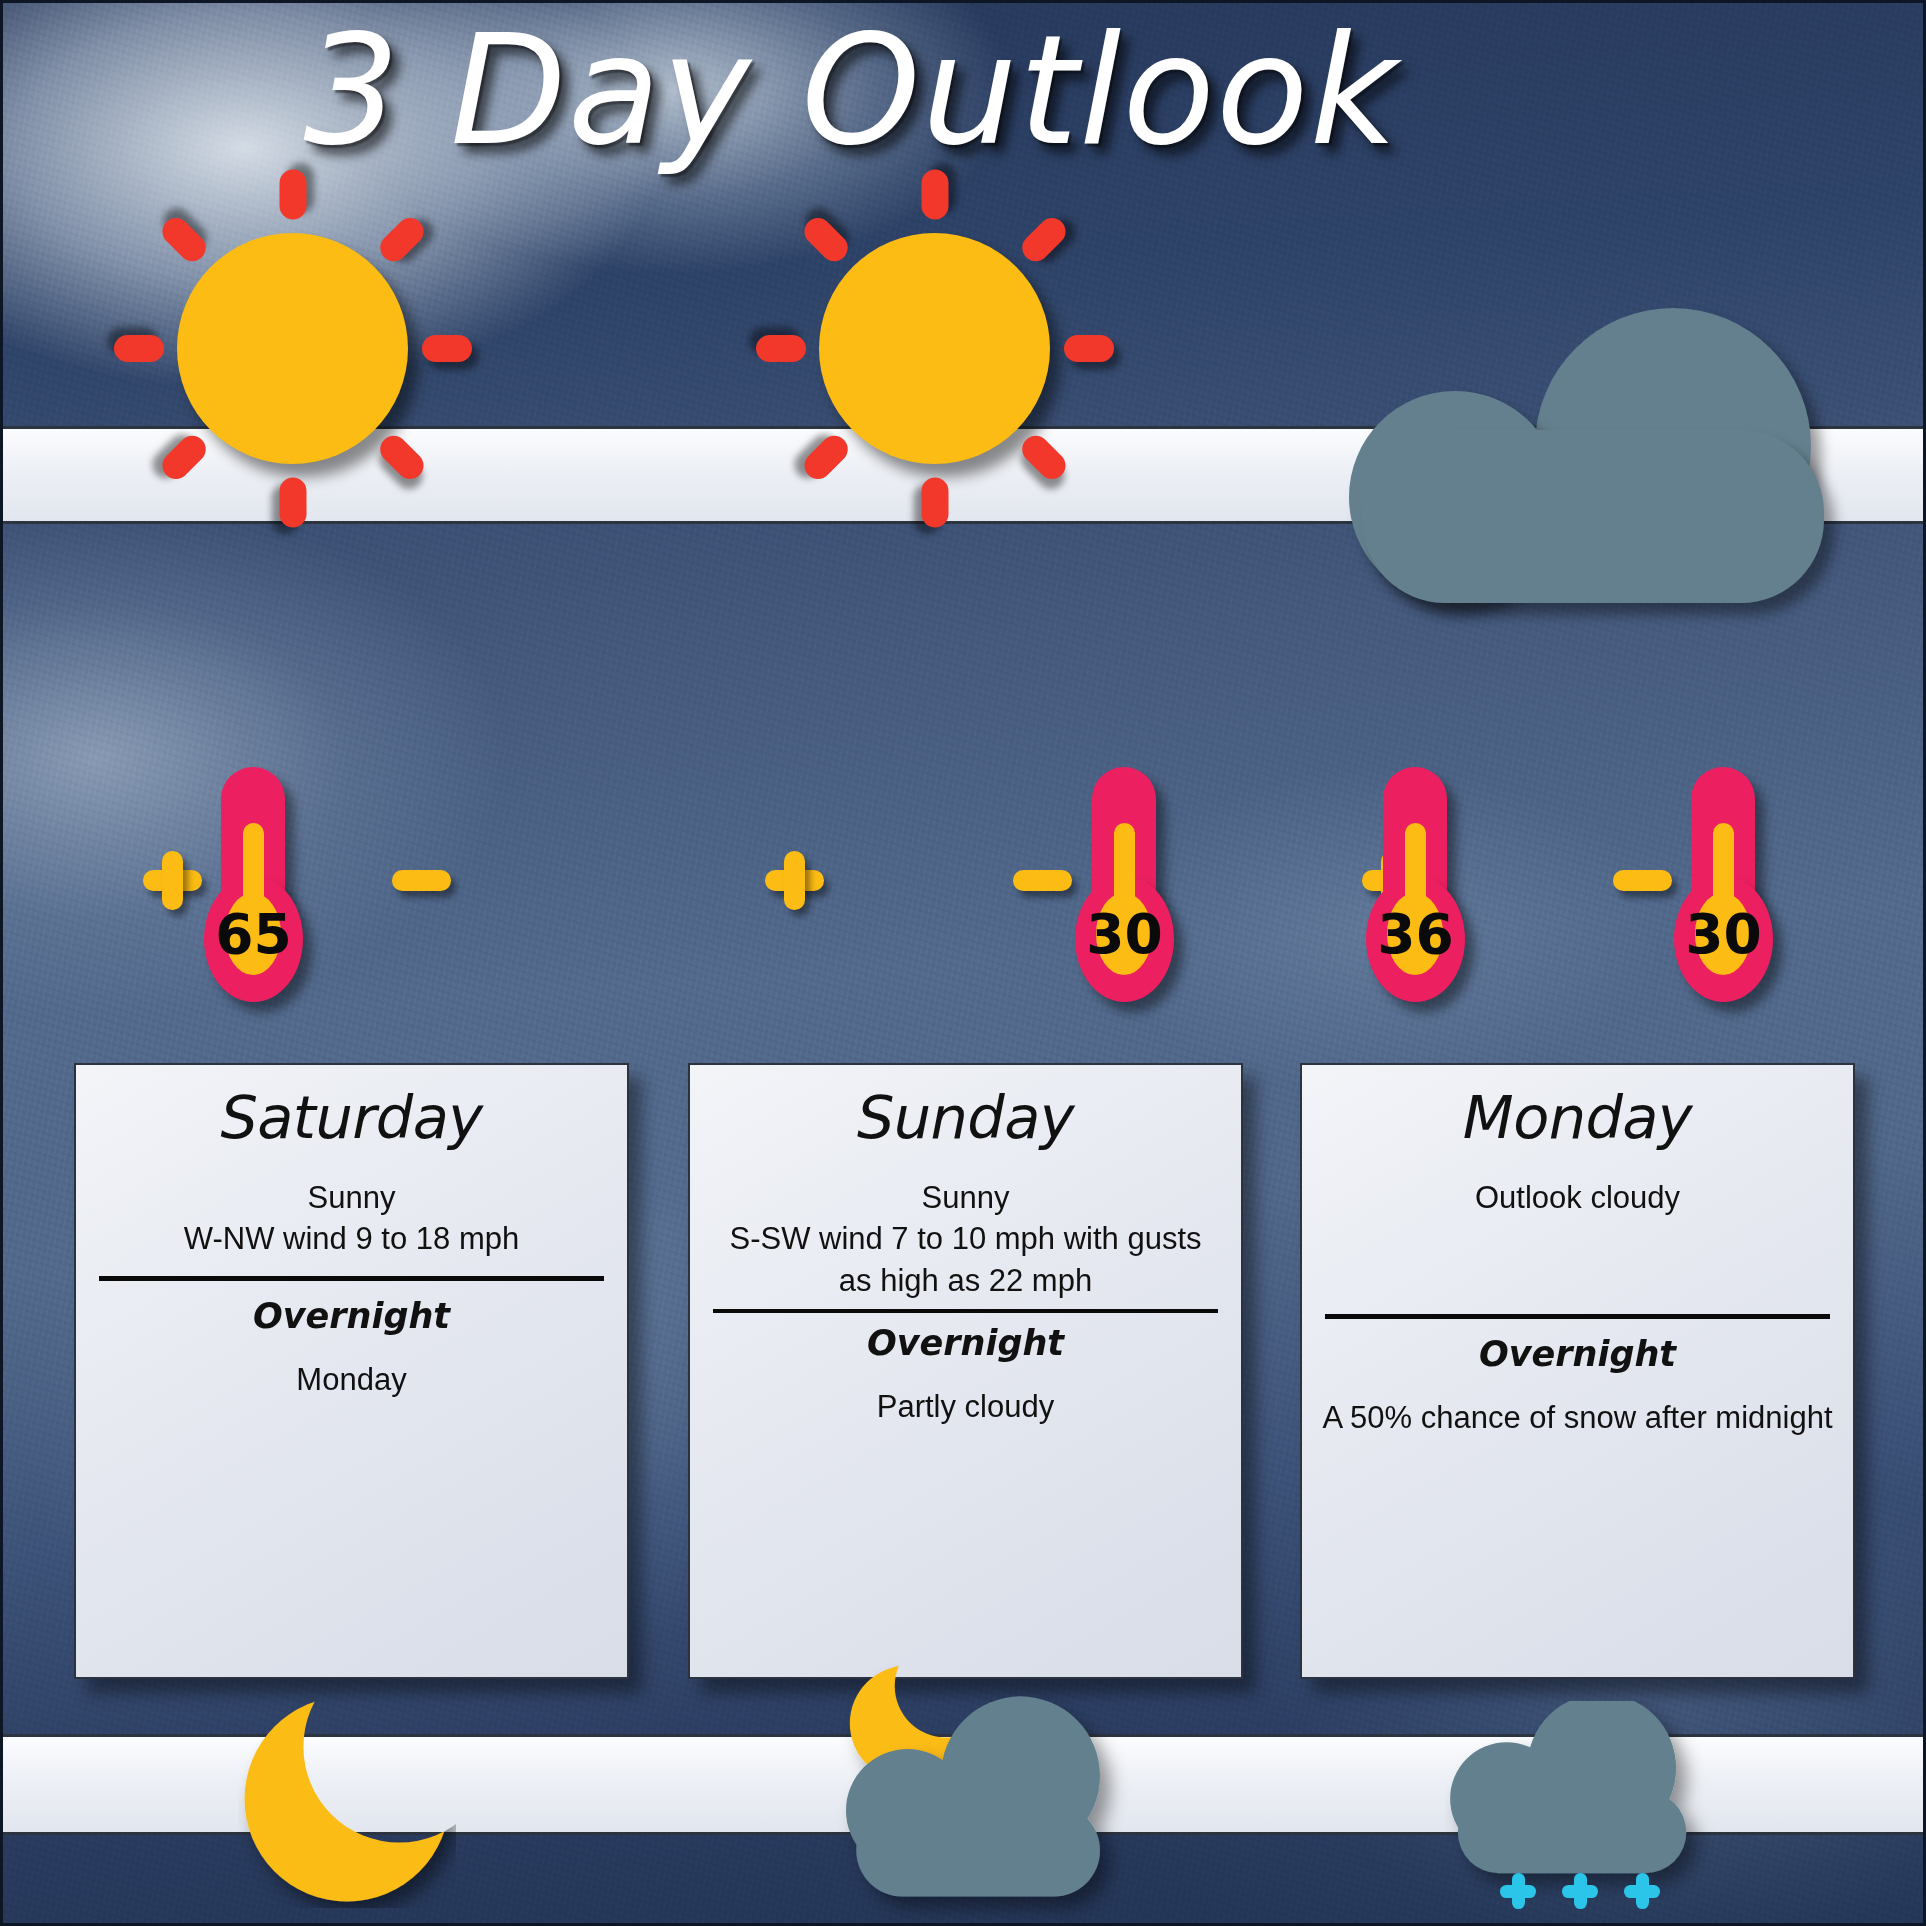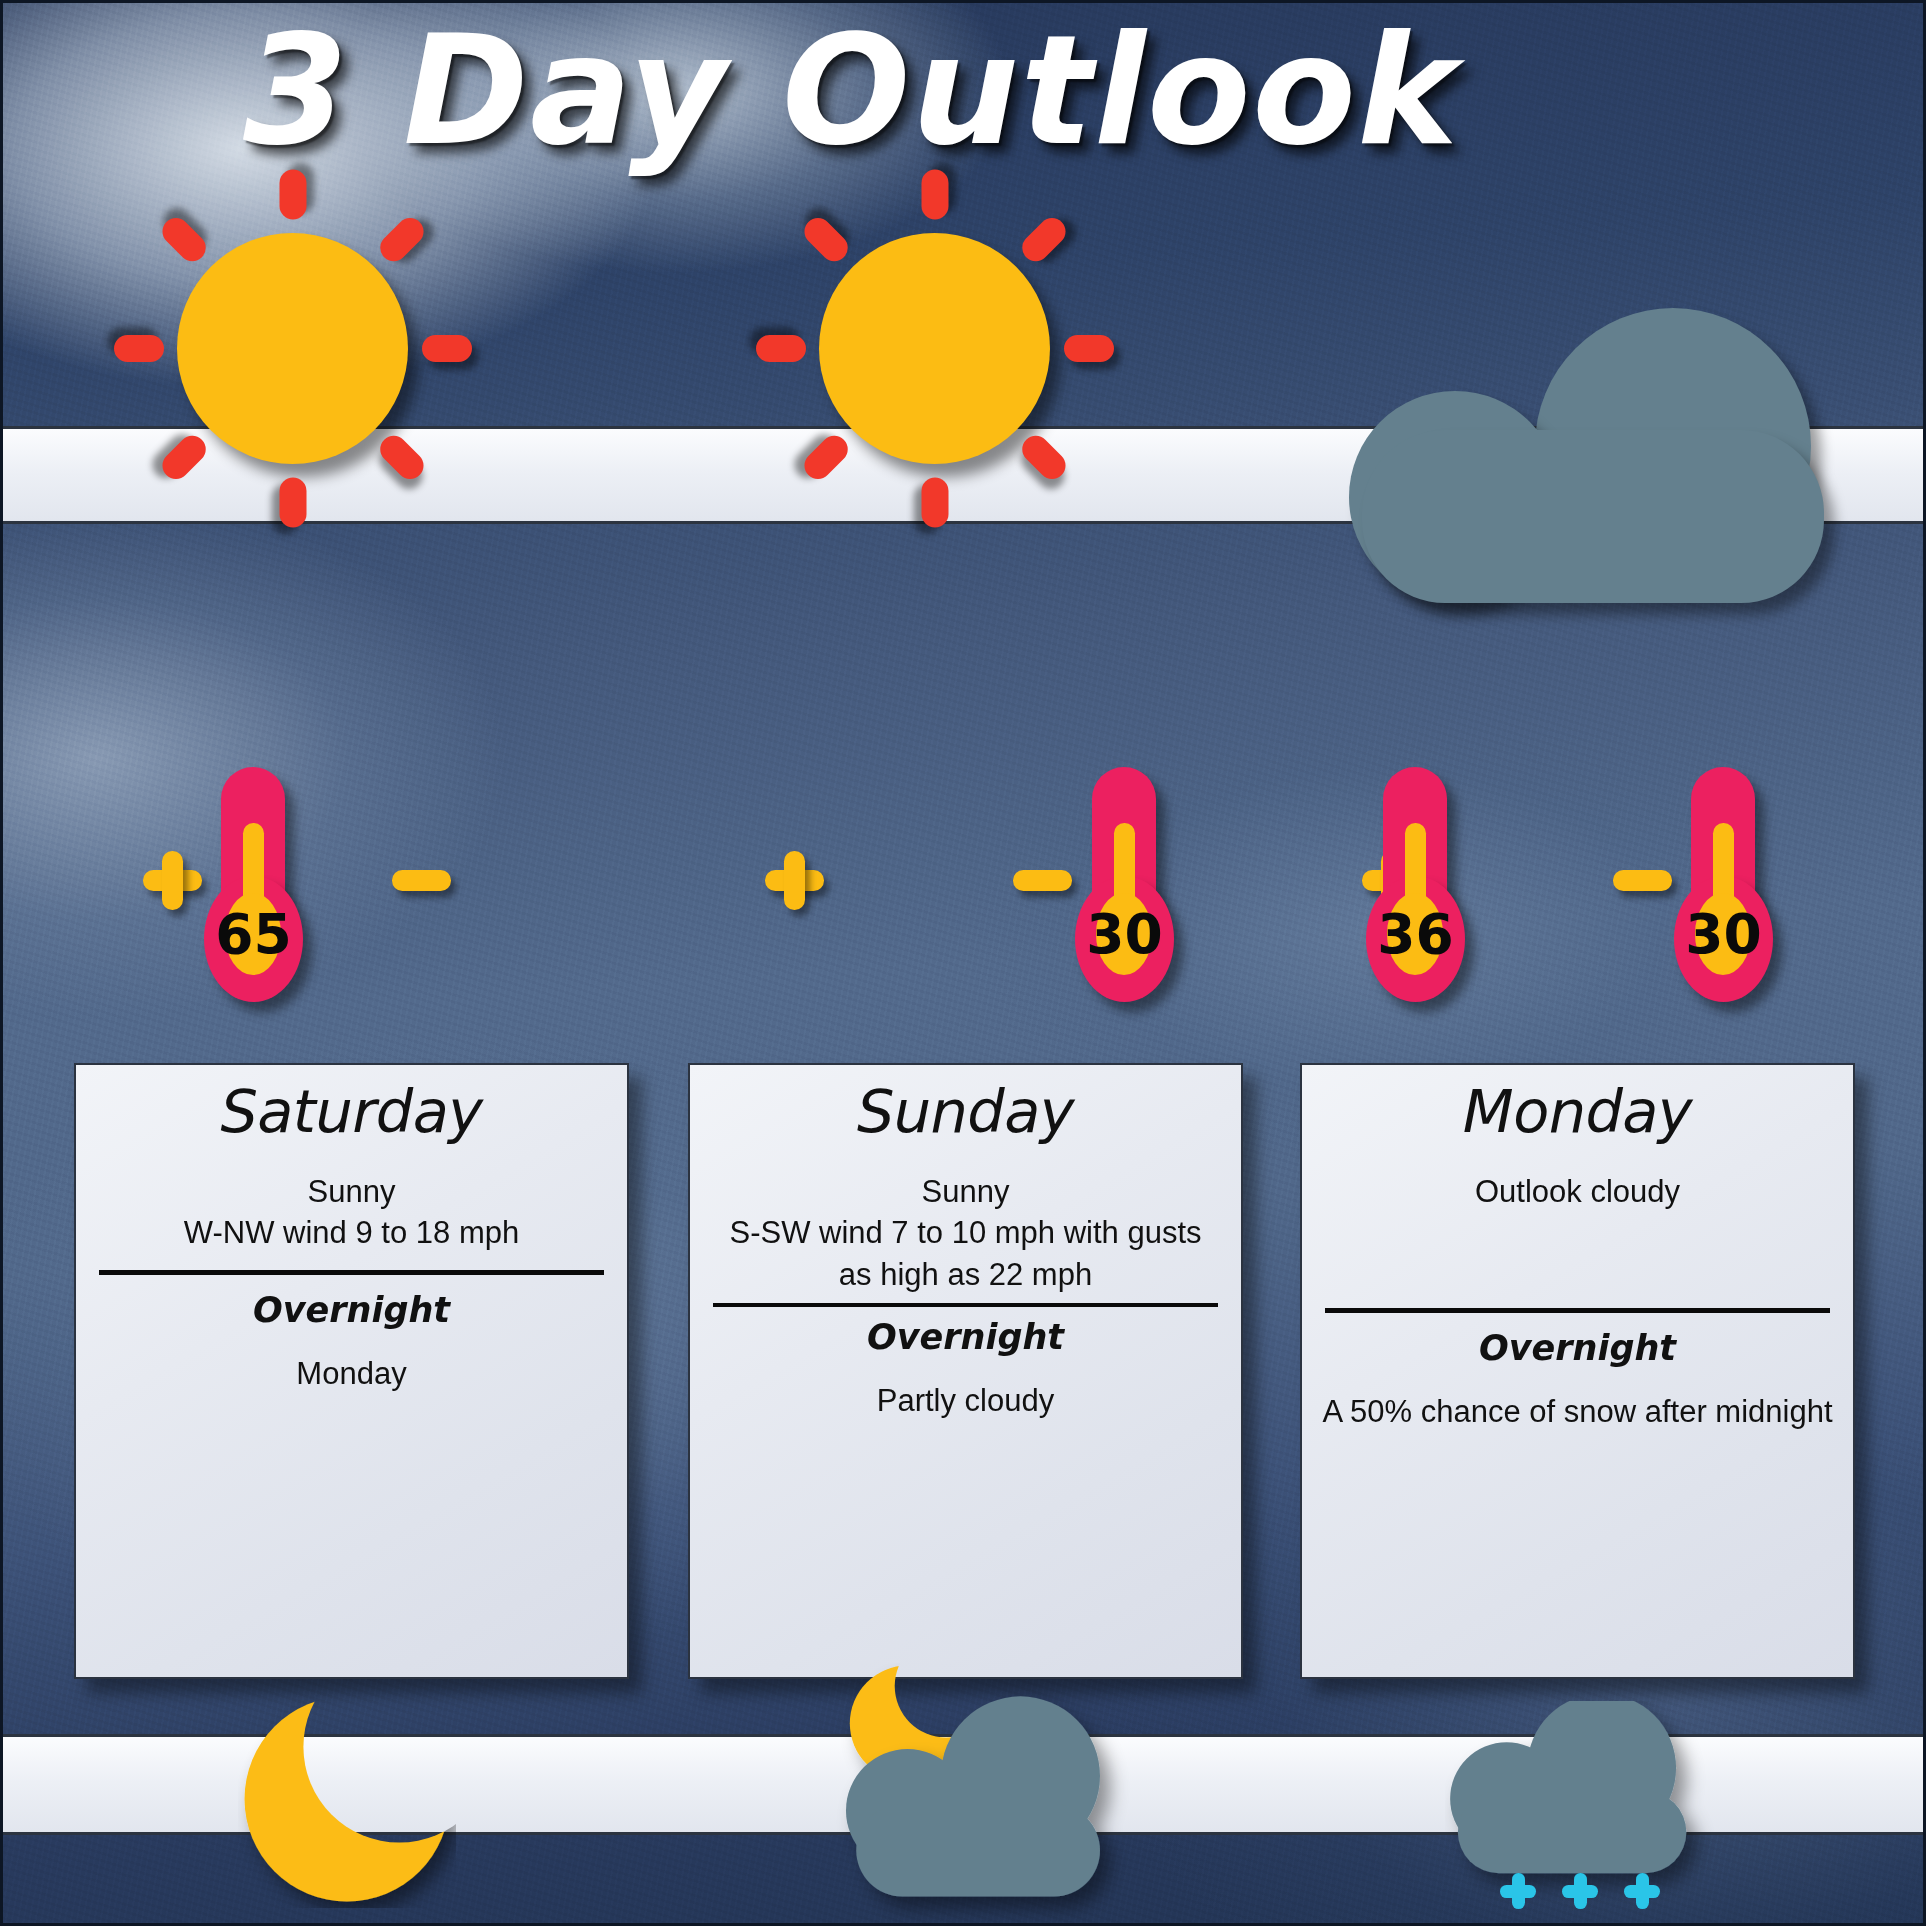--- a/index.html
+++ b/index.html
@@ -24,21 +24,21 @@
 
   
   .band{position:absolute;left:0;width:1926px;
     background:linear-gradient(180deg,#fbfcfe 0%,#eceff5 48%,#e2e6ee 100%);
     border-top:3.2px solid #2c3440;border-bottom:3.2px solid #2c3440;box-sizing:border-box;}
   .band-top{top:426px;height:98px;}
   .band-bottom{top:1734px;height:101px;}
 
   
   .title{position:absolute;left:0;width:1702px;top:11.6px;text-align:center;
-    font-family:"DejaVu Sans", sans-serif;font-style:italic;font-weight:700;
+    font-family:"DejaVu Sans", sans-serif;font-style:italic;font-weight:400;
     font-size:151px;line-height:1.05;color:#ffffff;letter-spacing:1.3px;
     text-shadow:9px 10.3px 10.3px rgba(0,0,0,.62), 2.6px 3.2px 1.9px rgba(0,0,0,.45);}
 
   
   .sun{position:absolute;width:347px;height:347px;}
   .sun .disc{position:absolute;left:58px;top:58px;width:231px;height:231px;border-radius:50%;
     background:#fcbc13;box-shadow:10.3px 13px 14px rgba(0,0,0,.45);}
   .ray{position:absolute;left:50%;top:50%;width:50px;height:27px;margin:-13.5px 0 0 -25px;
     background:#f2382a;border-radius:13.5px;box-shadow:6.4px 7.7px 7.7px rgba(0,0,0,.42);}
 
@@ -65,21 +65,21 @@
   .sign{position:absolute;width:59px;height:59px;}
   .sign .h{position:absolute;left:0;top:19px;width:59px;height:20.5px;background:#fcbc13;border-radius:10.3px;
     box-shadow:5.1px 6.4px 6.4px rgba(0,0,0,.40);}
   .sign .v{position:absolute;left:19px;top:0;width:20.5px;height:59px;background:#fcbc13;border-radius:10.3px;
     box-shadow:5.1px 6.4px 6.4px rgba(0,0,0,.40);}
 
   
   .card{position:absolute;top:1063px;height:616px;box-sizing:border-box;
     background:linear-gradient(150deg,#f2f4f8 0%,#e7eaf1 38%,#dfe3ec 70%,#d9dde8 100%);
     border:2.6px solid #2b3340;box-shadow:13px 14px 15.4px rgba(0,0,0,.40);
-    padding:9px 19px 0 19px;text-align:center;color:#111;}
+    padding:15px 19px 0 19px;text-align:center;color:#111;}
   .card-day{font-family:"DejaVu Sans", sans-serif;font-style:italic;font-weight:400;
     font-size:59px;line-height:1.18;margin:2.6px 0 24.4px 0;letter-spacing:-0.6px;}
   .card-desc{font-size:31px;line-height:1.34;font-weight:400;}
   .rule{height:4.5px;background:#0a0a0a;margin:16.7px 3.9px 14px 3.9px;}
   .card-on-title{font-family:"DejaVu Sans", sans-serif;font-style:italic;font-weight:700;
     font-size:35px;line-height:1.2;margin-bottom:22px;}
   .card-on-desc{font-size:31px;line-height:1.34;font-weight:400;}
   .card-spacer{flex:1 1 auto;}
   .card-inner{display:flex;flex-direction:column;height:100%;}
 

